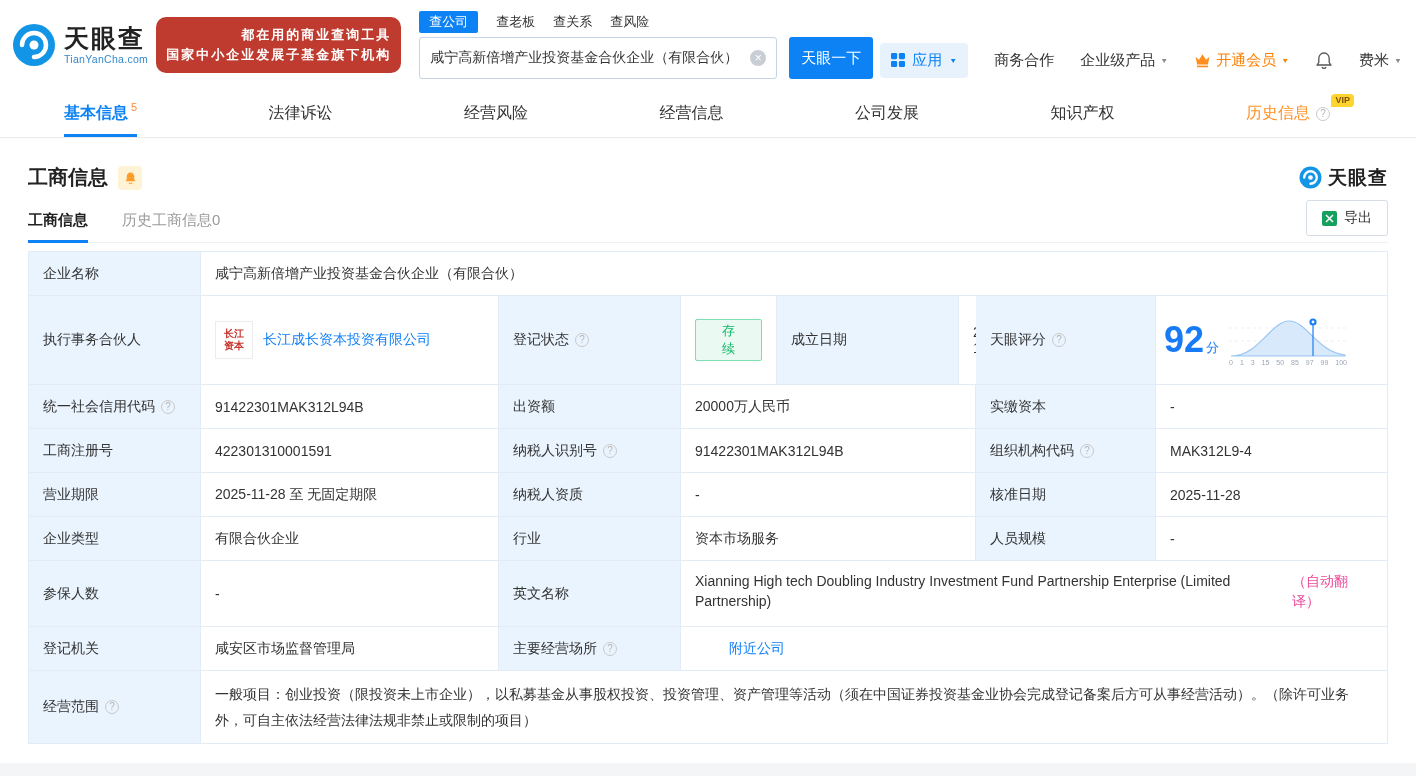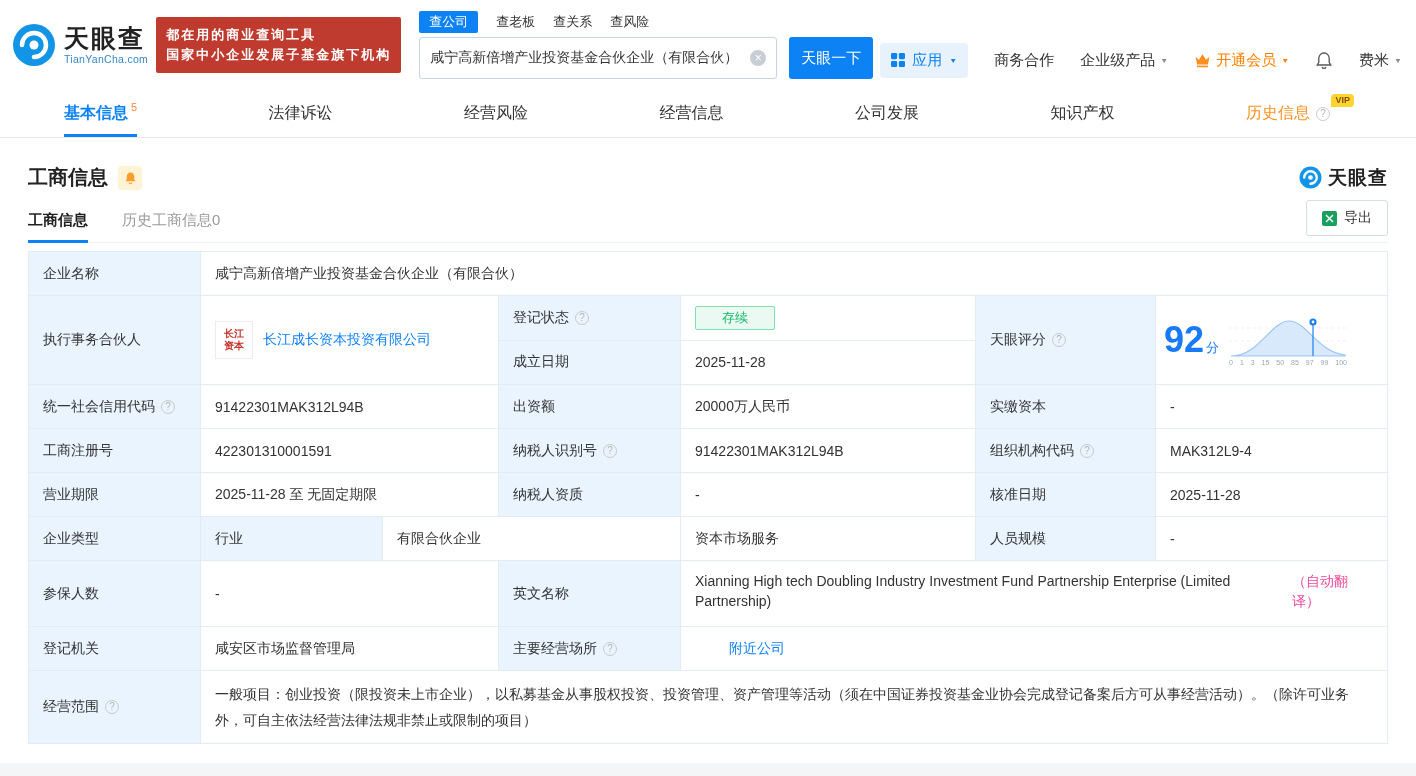--- a/index.html
+++ b/index.html
@@ -5,21 +5,21 @@
   *{box-sizing:border-box;margin:0;padding:0}
   html,body{width:1416px;height:776px;overflow:hidden}
   body{font-family:"Liberation Sans","DejaVu Sans",sans-serif;color:#333;background:#fff;position:relative}
   a{text-decoration:none;cursor:pointer}
 
   
   .topbar{display:flex;align-items:center;height:90px;padding:0 14px 0 12px}
   .logo{display:flex;align-items:center;gap:8px;cursor:pointer}
   .logo-name{font-size:25px;font-weight:bold;color:#222;letter-spacing:2px;line-height:1.1}
   .logo-domain{font-size:10.5px;color:#3588ca;letter-spacing:.3px}
-  .banner{background:#c03b2f;color:#fff;font-size:13px;font-weight:bold;text-align:left;padding:8px 10px;line-height:20px;letter-spacing:2px;margin-left:8px;border-radius:2px}
+  .banner{background:#c03b2f;color:#fff;font-size:13px;font-weight:bold;text-align:right;padding:8px 10px;line-height:20px;letter-spacing:2px;margin-left:8px;border-radius:10px}
   .search-area{margin-left:18px}
   .search-tabs{display:flex;align-items:center;gap:18px;margin-bottom:4px}
   .stab{font-size:13px;color:#333;cursor:pointer;padding:2px 0}
   .stab.active{background:#0c82f5;color:#fff;padding:2px 10px;border-radius:2px}
   .search-row{display:flex;align-items:center}
   .search-box{width:358px;height:42px;border:1px solid #c5d4e6;border-radius:3px;display:flex;align-items:center;padding:0 10px;background:#fff}
   .search-box input{flex:1;border:none;outline:none;font-size:14px;color:#333;font-family:inherit;background:transparent}
   .clear-btn{width:16px;height:16px;border-radius:50%;background:#c9ced6;color:#fff;font-size:12px;display:flex;align-items:center;justify-content:center;cursor:pointer;flex:none;line-height:1}
   .search-btn{margin-left:12px;width:84px;height:42px;background:#0c82f5;color:#fff;border:none;border-radius:3px;font-size:15px;cursor:pointer;font-family:inherit}
   .header-right{margin-left:auto;display:flex;align-items:center;gap:26px;font-size:15px;margin-top:30px}
@@ -56,21 +56,21 @@
   .tbl{margin-top:8px;border-top:1px solid #e3ecf5;border-left:1px solid #e3ecf5;font-size:14px}
   .trow{display:flex}
   .cell{border-right:1px solid #e3ecf5;border-bottom:1px solid #e3ecf5;display:flex;align-items:center;padding:0 14px;min-height:44px}
   .lbl{background:#eaf4fe;color:#333;flex:none}
   .val{background:#fff;color:#333}
   .c1{width:172px}.c2{width:298px}.c3{width:182px}.c5{width:180px}
   .cflex{flex:1;min-width:0}
   .h89{height:89px}
   .h66 .cell{min-height:66px}
   .h72 .cell{min-height:72px}
-  .dual{display:flex;flex-direction:column;width:477px;flex:none}
+  .dual{display:flex;flex-direction:row;width:477px;flex:none}
   .dualrow{flex:1;display:flex;min-height:0}
   .dualrow .cell{min-height:0}
   .q{display:inline-flex;width:14px;height:14px;border-radius:50%;border:1px solid #c9c9c9;color:#b5b5b5;font-size:10px;align-items:center;justify-content:center;margin-left:6px;flex:none;line-height:1;cursor:pointer}
   .badge{border:1px solid #7edfb0;background:#eafaf2;color:#16b96a;font-size:13px;padding:2px 26px;border-radius:2px;line-height:18px}
   .blue{color:#1080f8}
   .partner-cell{gap:10px}
   .p-logo{width:38px;height:38px;border:1px solid #ececec;display:flex;align-items:center;justify-content:center;flex:none;background:#fff}
   .p-logo span{width:24px;font-size:10px;color:#c5332b;line-height:12px;text-align:center;word-break:break-all;font-weight:bold}
   .score-cell{gap:10px;padding:0 8px}
   .score-num{display:flex;align-items:baseline;flex:none}
@@ -356,25 +356,25 @@
         </div>
       <div class="cell val cflex">
           <span>2025-11-28</span>
         </div>
     </div>
 
     <div class="trow">
       <div class="cell lbl c1">
           <span>企业类型</span>
         </div>
+      <div class="cell val c2">
+          <span>有限合伙企业</span>
+        </div>
       <div class="cell lbl c3">
           <span>行业</span>
-        </div>
-      <div class="cell val c2">
-          <span>有限合伙企业</span>
         </div>
       <div class="cell val" style="width:295px">
           <span>资本市场服务</span>
         </div>
       <div class="cell lbl c5">
           <span>人员规模</span>
         </div>
       <div class="cell val cflex">
           <span>-</span>
         </div>

